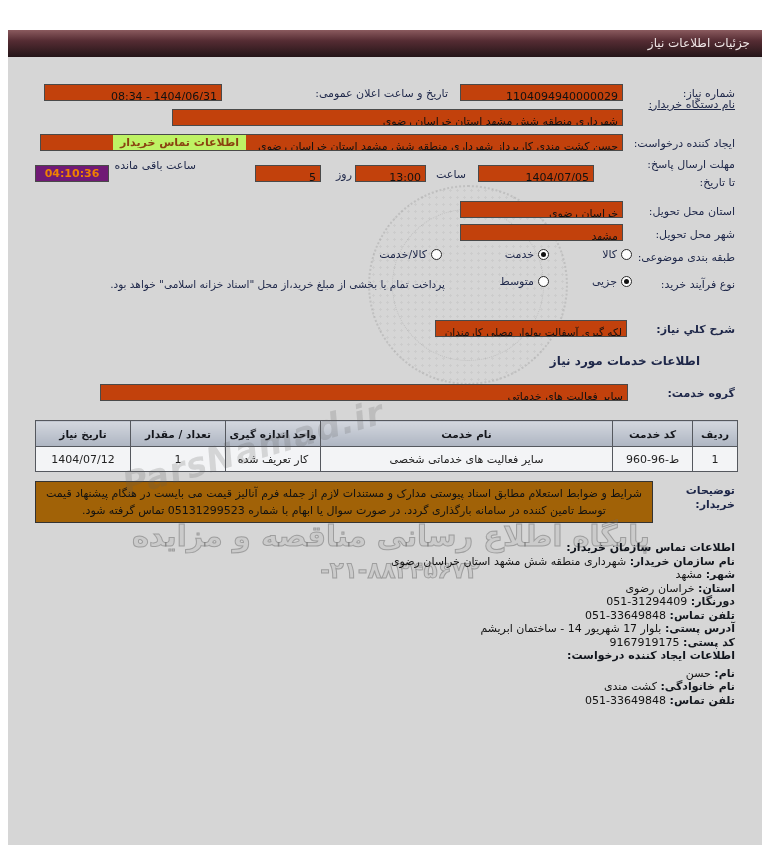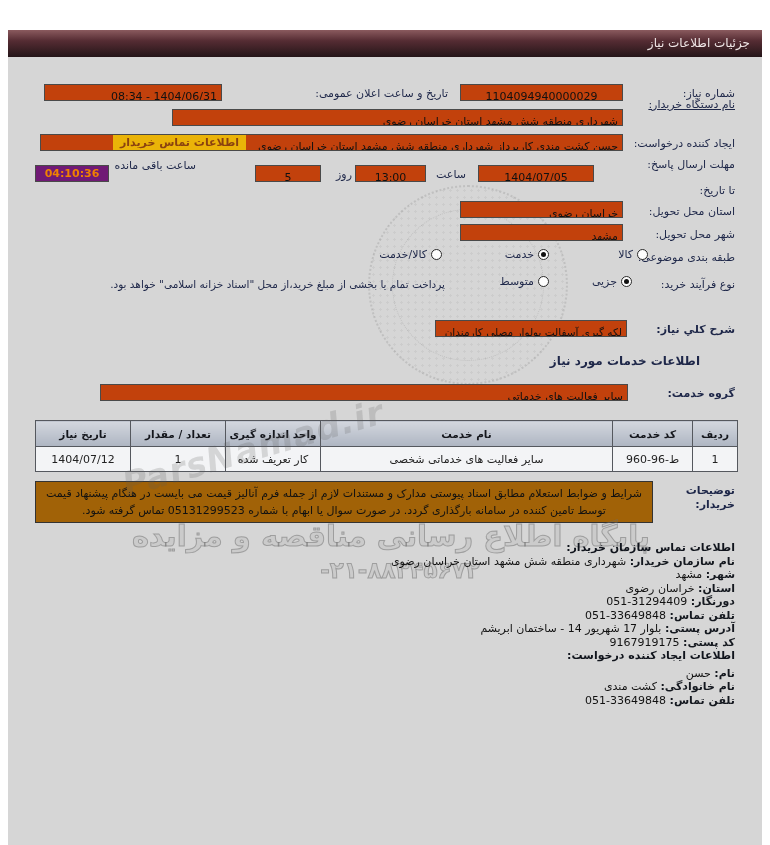--- a/index.html
+++ b/index.html
@@ -11,25 +11,25 @@
     background:linear-gradient(180deg,#8a5a5e 0%,#552c33 40%,#241518 100%);
     color:#efe6e6; font-size:12px; line-height:27px; padding:0 12px; text-align:right; }
 
   .panel { position:absolute; left:8px; right:8px; top:57px; bottom:0; background:#d6d6d6; }
 
   .lbl { position:absolute; font-size:11px; color:#1e2749; white-space:nowrap; }
   .lbl.b { font-weight:bold; }
 
   .box { position:absolute; background:#c2410c; border:1px solid #4a4a4a; height:17px;
     font-size:11px; line-height:15px; color:#111; padding:4px 4px; white-space:nowrap; overflow:hidden; }
-  .box.ltr { direction:ltr; text-align:center; }
+  .box.ltr { direction:ltr; text-align:right; }
   .box.ltr.right { text-align:right; }
   .box.sm { font-size:10.5px; }
 
-  .contact-link { position:absolute; left:113px; top:135px; background:#eab308; color:#8a4210;
+  .contact-link { position:absolute; left:113px; top:135px; background:#bef264; color:#8a4210;
     font-size:11px; font-weight:bold; padding:1px 7px; cursor:pointer; z-index:3; }
 
   .timer { position:absolute; left:35px; top:165px; width:74px; height:17px; background:#701a75;
     border:1px solid #4a4a4a; color:#f08200; font-weight:bold; text-align:center;
     font-size:11px; line-height:15px; direction:ltr; }
 
   .rem-lbl { position:absolute; left:112px; top:159px; width:84px; font-size:11px;
     color:#1e2749; text-align:right; line-height:13px; }
 
   .opt { position:absolute; display:flex; direction:rtl; align-items:center; gap:4px;
@@ -98,37 +98,37 @@
   <div class="box ltr right" style="top:84px; left:44px; width:178px;">08:34 - 1404/06/31</div>
 
   <div class="lbl" style="top:98px; right:35px;text-decoration:underline;">نام دستگاه خریدار:</div>
   <div class="box" style="top:109px; left:172px; width:451px;">شهرداری منطقه شش مشهد استان خراسان رضوی</div>
 
   <div class="lbl" style="top:137px; right:35px;">ایجاد کننده درخواست:</div>
   <div class="box" style="top:134px; left:40px; width:583px;">حسن کشت مندی کارپرداز شهرداری منطقه شش مشهد استان خراسان رضوی</div>
   <a class="contact-link">اطلاعات تماس خریدار</a>
 
   <div class="lbl" style="top:158px; right:35px;">مهلت ارسال پاسخ:</div>
-  <div class="lbl" style="top:184px; right:35px;text-align:right;">تا تاریخ:</div>
+  <div class="lbl" style="top:176px; right:35px;text-align:right;">تا تاریخ:</div>
   <div class="box ltr" style="top:165px; left:478px; width:116px;">1404/07/05</div>
   <div class="lbl" style="top:168px; right:304px;">ساعت</div>
   <div class="box ltr" style="top:165px; left:355px; width:71px;">13:00</div>
   <div class="lbl" style="top:168px; right:418px;">روز</div>
   <div class="box ltr" style="top:165px; left:255px; width:66px;">5</div>
   <div class="rem-lbl">ساعت باقی مانده</div>
   <div class="timer">04:10:36</div>
 
   <div class="lbl" style="top:205px; right:35px;">استان محل تحویل:</div>
   <div class="box" style="top:201px; left:460px; width:163px;">خراسان رضوی</div>
 
   <div class="lbl" style="top:228px; right:35px;">شهر محل تحویل:</div>
   <div class="box" style="top:224px; left:460px; width:163px;">مشهد</div>
 
   <div class="lbl" style="top:251px; right:35px;">طبقه بندی موضوعی:</div>
-  <div class="opt" style="top:248px; right:122px;justify-content:flex-end;">
+  <div class="opt" style="top:248px; right:138px;justify-content:flex-end;">
     <span class="radio"></span>
     <span>کالا</span>
   </div>
   <div class="opt" style="top:248px; right:221px;">
     <span class="radio selected"></span>
     <span>خدمت</span>
   </div>
   <div class="opt" style="top:248px; right:328px;">
     <span class="radio"></span>
     <span>کالا/خدمت</span>

